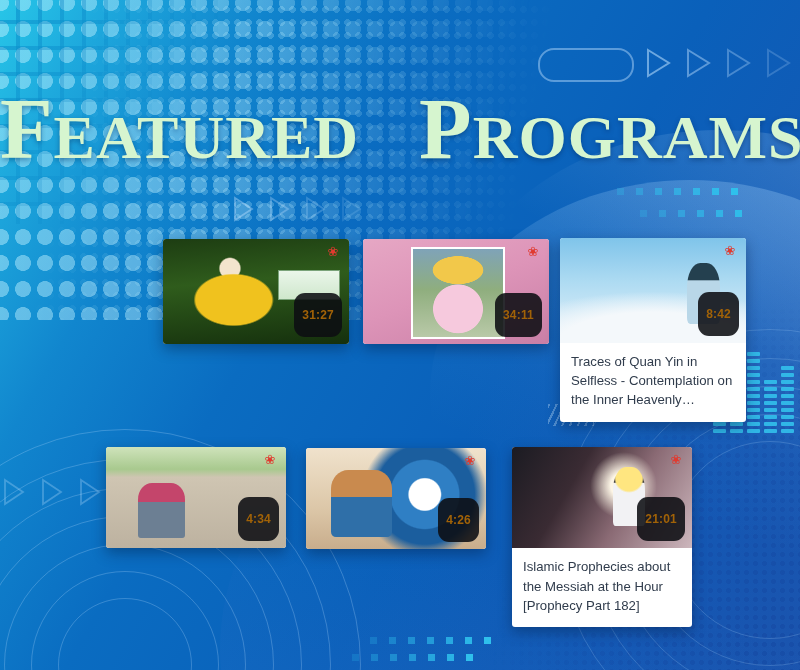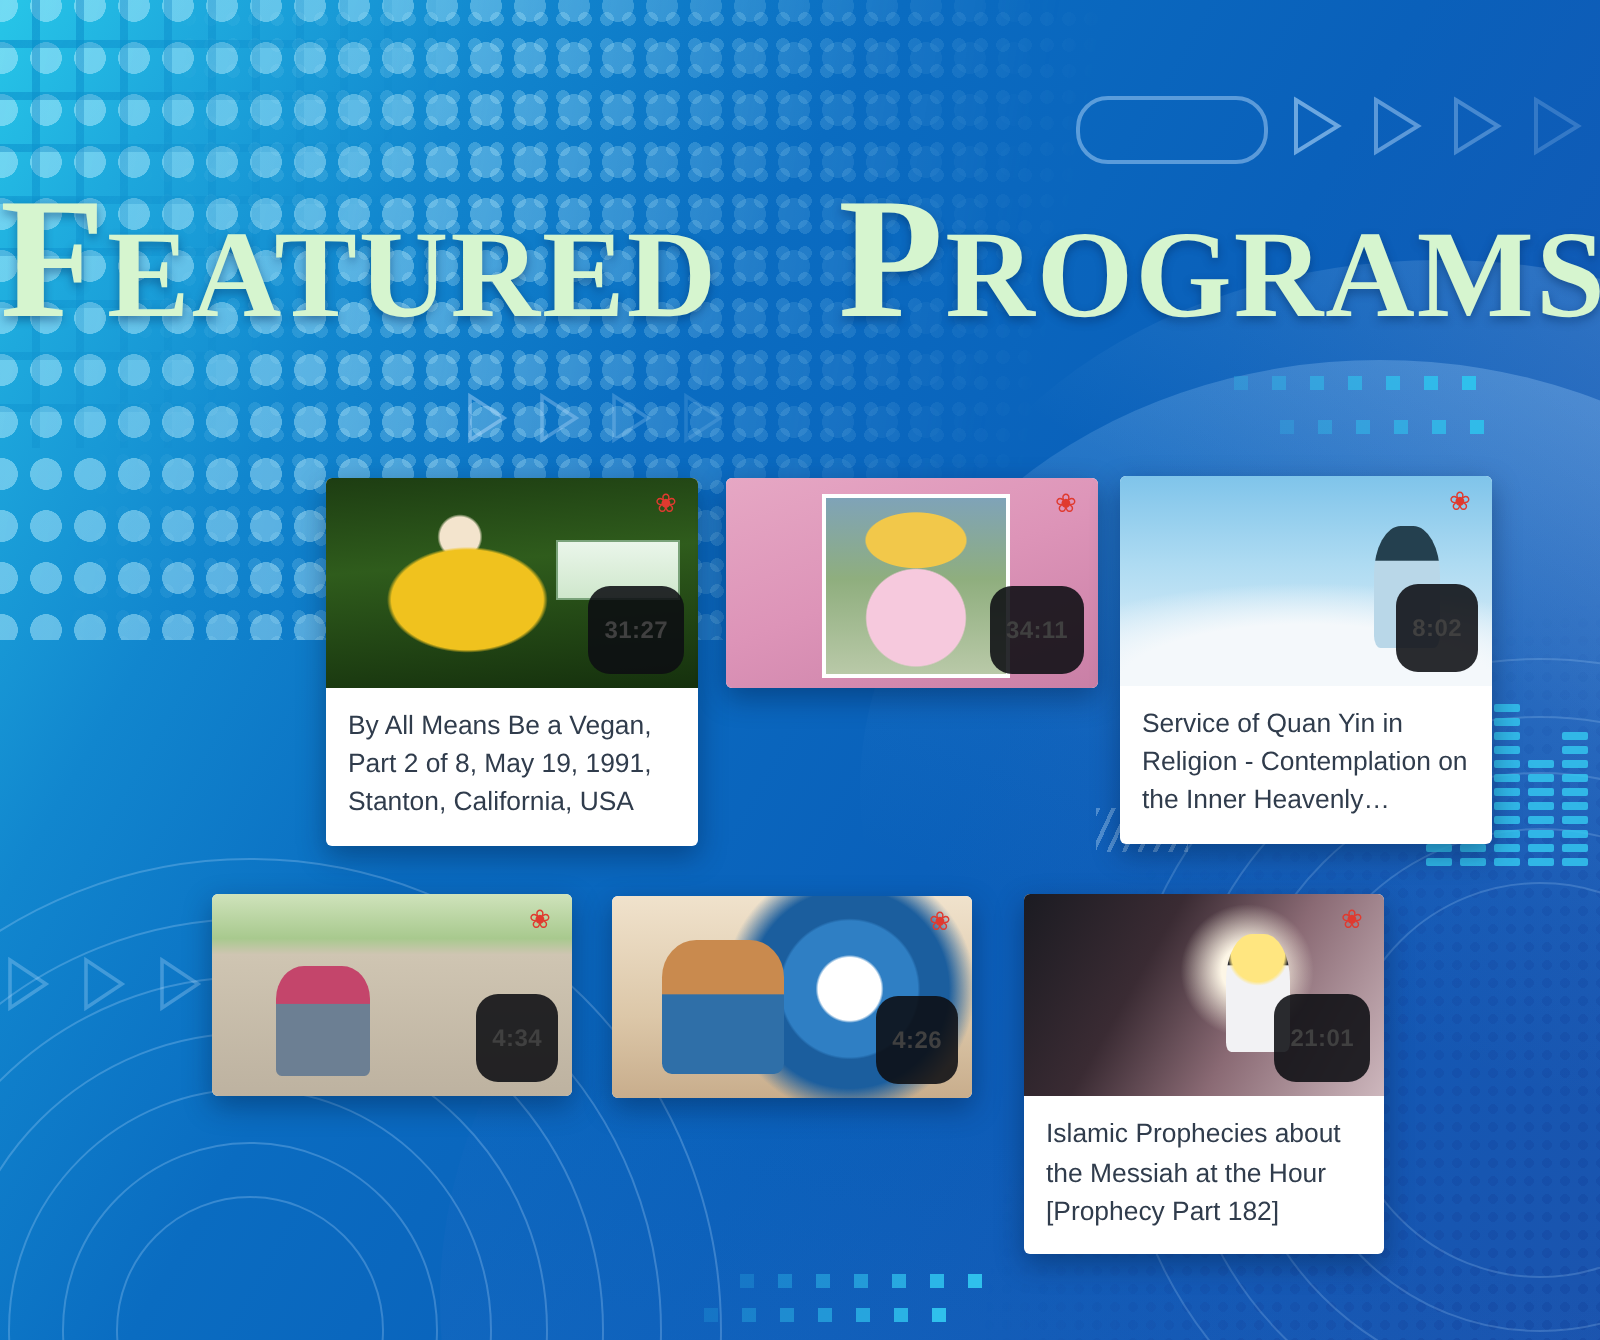--- a/index.html
+++ b/index.html
@@ -117,21 +117,21 @@
     background:#ffffff;
     border-radius:3px;
     box-shadow:0 5px 14px rgba(0,25,60,0.40);
     overflow:hidden;
   }
   .thumb{position:relative;width:100%;height:0;padding-bottom:56.25%;overflow:hidden;}
   .thumb .art{position:absolute;inset:0;}
   .badge-dur{
     position:absolute;right:7px;bottom:7px;
     background:rgba(12,14,18,0.88);
-    color:#404040;font-size:12px;font-weight:700;
+    color:#a16207;font-size:12px;font-weight:700;
     padding:15px 8px;border-radius:11px;
     letter-spacing:.2px;
     font-family:"Liberation Sans", sans-serif;
   }
   .logo-badge{
     position:absolute;right:5px;top:4px;width:22px;height:17px;
     display:flex;align-items:center;justify-content:center;
     font-size:13px;color:#e03a2f;line-height:1;
   }
   .meta{padding:9px 11px 12px 11px;}
@@ -371,41 +371,38 @@
     <span style="display:inline-block;width:22px"></span>
     <span><span class="cap">P</span><span class="sm">ROGRAMS</span></span>
   </div>
 
   <div class="card" id="card-0">
     <div class="thumb">
       <div class="art art-vegan"></div>
       <div class="logo-badge">❀</div>
       <div class="badge-dur">31:27</div>
     </div>
+  </div>
+
+  <div class="card" id="card-1">
+    <div class="thumb">
+      <div class="art art-pink"></div>
+      <div class="logo-badge">❀</div>
+      <div class="badge-dur">34:11</div>
+    </div>
+  </div>
+
+  <div class="card" id="card-2">
+    <div class="thumb">
+      <div class="art art-sky"></div>
+      <div class="logo-badge">❀</div>
+      <div class="badge-dur">8:42</div>
+    </div>
     <div class="meta">
-      <div class="ttl">By All Means Be a Vegan, Part 2 of 8, May 19, 1991, Stanton, California, USA</div>
-    </div>
-  </div>
-
-  <div class="card" id="card-1">
-    <div class="thumb">
-      <div class="art art-pink"></div>
-      <div class="logo-badge">❀</div>
-      <div class="badge-dur">34:11</div>
-    </div>
-  </div>
-
-  <div class="card" id="card-2">
-    <div class="thumb">
-      <div class="art art-sky"></div>
-      <div class="logo-badge">❀</div>
-      <div class="badge-dur">8:02</div>
-    </div>
-    <div class="meta">
-      <div class="ttl">Service of Quan Yin in Religion - Contemplation on the Inner Heavenly…</div>
+      <div class="ttl">Traces of Quan Yin in Selfless - Contemplation on the Inner Heavenly…</div>
     </div>
   </div>
 
   <div class="card" id="card-3">
     <div class="thumb">
       <div class="art art-street"></div>
       <div class="logo-badge">❀</div>
       <div class="badge-dur">4:34</div>
     </div>
   </div>

